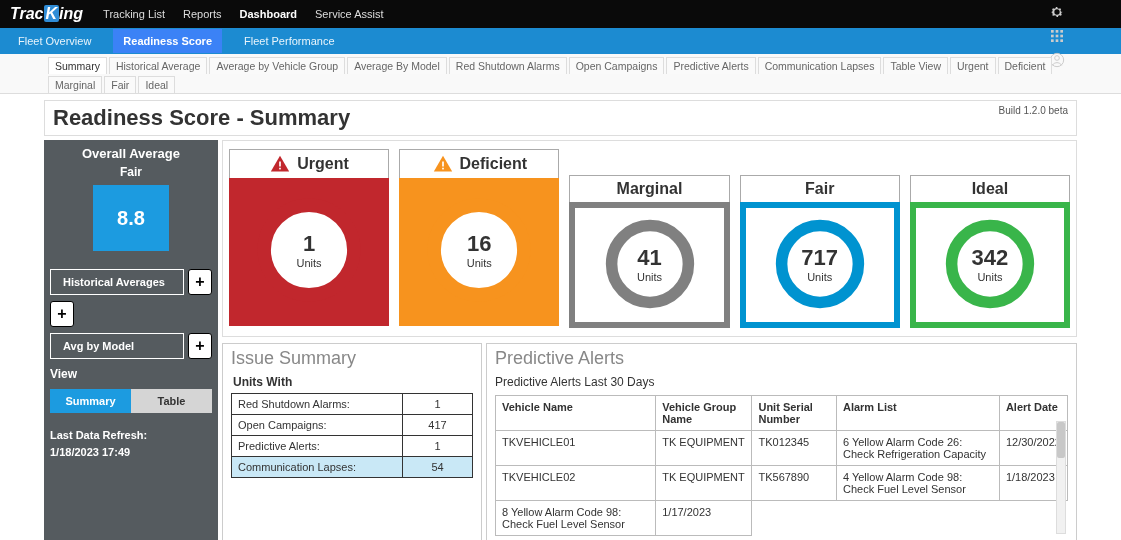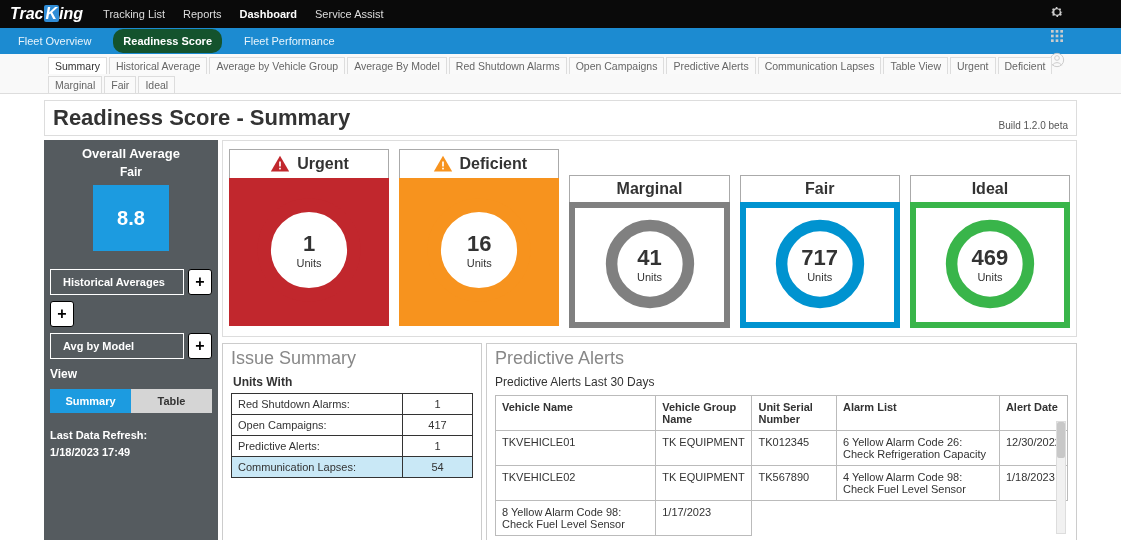--- a/index.html
+++ b/index.html
@@ -11,28 +11,28 @@
   .logo .k { background:#2f8cd6; color:#fff; padding:0 2px; border-radius:2px; }
   .topnav { display:flex; gap:18px; margin-left:20px; font-size:11px; }
   .topnav a { color:#ddd; text-decoration:none; }
   .topnav a.active { color:#fff; font-weight:bold; }
   .topbar-right { margin-left:auto; display:flex; align-items:center; gap:8px;flex-direction:column; }
   .brand { font-size:11px; font-weight:bold; letter-spacing:1px; }
   .topicon { width:16px; height:16px; display:flex; align-items:center; justify-content:center; }
   
   .subbar { background:#1c8bd1; height:26px; display:flex; align-items:center; padding:0 8px; font-size:11px; gap:12px;}
   .subbar a { color:#e8f4fb; text-decoration:none; padding:6px 10px;}
-  .subbar a.active { background:#14532d; color:#fff; font-weight:bold;border-radius:10px;}
+  .subbar a.active { background:#3b82f6; color:#fff; font-weight:bold;}
   
   .tabsrow { background:#f9f9f9; border-bottom:1px solid #ddd; padding:3px 48px 0 48px; font-size:10.5px; color:#666; display:flex; gap:2px; flex-wrap:wrap;}
   .tabsrow span { padding:2px 6px; border:1px solid #ddd; border-bottom:none; background:#fafafa; cursor:pointer;}
   .tabsrow span.active { background:#fff; color:#333;}
   
   .main { padding:6px 44px 0 44px; }
-  .titlebar { display:flex; align-items:flex-end; justify-content:space-between; border:1px solid #ddd; padding:4px 8px;}
+  .titlebar { display:flex; justify-content:space-between; border:1px solid #ddd; padding:4px 8px;}
   .titlebar h1 { font-size:22px; font-weight:bold;}
   .build { font-size:10px; color:#555;}
   .content { display:flex; margin-top:4px; gap:4px;}
   
   .sidebar { background:#555b5f; color:#fff; width:174px; padding:6px 6px 12px 6px; font-size:12px;}
   .sidebar .avg-title { text-align:center; font-weight:bold; font-size:13px; margin-bottom:4px;}
   .sidebar .fair { text-align:center; font-size:12px; font-weight:bold; margin-bottom:6px;}
   .scorebox { background:#1c9be0; width:76px; height:66px; margin:0 auto 18px auto; display:flex; align-items:center; justify-content:center; color:#fff; font-size:20px; font-weight:bold;}
   .sideitem-row { display:flex; gap:4px; margin-bottom:6px; align-items:center;}
   .sideitem { flex:1; border:1.5px solid #fff; background:#555b5f; padding:6px 12px; font-weight:bold; font-size:11px;}
@@ -283,21 +283,21 @@
               <span>Ideal</span>
             </div>
       <div class="card-body bd-ideal" style="background:#fff;">
         <div class="ring">
           <svg viewBox="0 0 100 100">
                   <circle cx="50" cy="50" r="44" fill="#fff"></circle>
                   <circle cx="50" cy="50" r="40" fill="none" stroke="#39b54a" stroke-width="12"></circle>
                   <circle cx="50" cy="50" r="28" fill="#fff"></circle>
                 </svg>
           <div class="ring-inner">
-                  <span class="num">469</span>
+                  <span class="num">342</span>
                   <span class="unit">Units</span>
                 </div>
         </div>
       </div>
     </div>
         </div>
       <div class="bottom">
         <div class="panel issue">
           <h2>Issue Summary</h2>
           <div class="sub">Units With</div>

